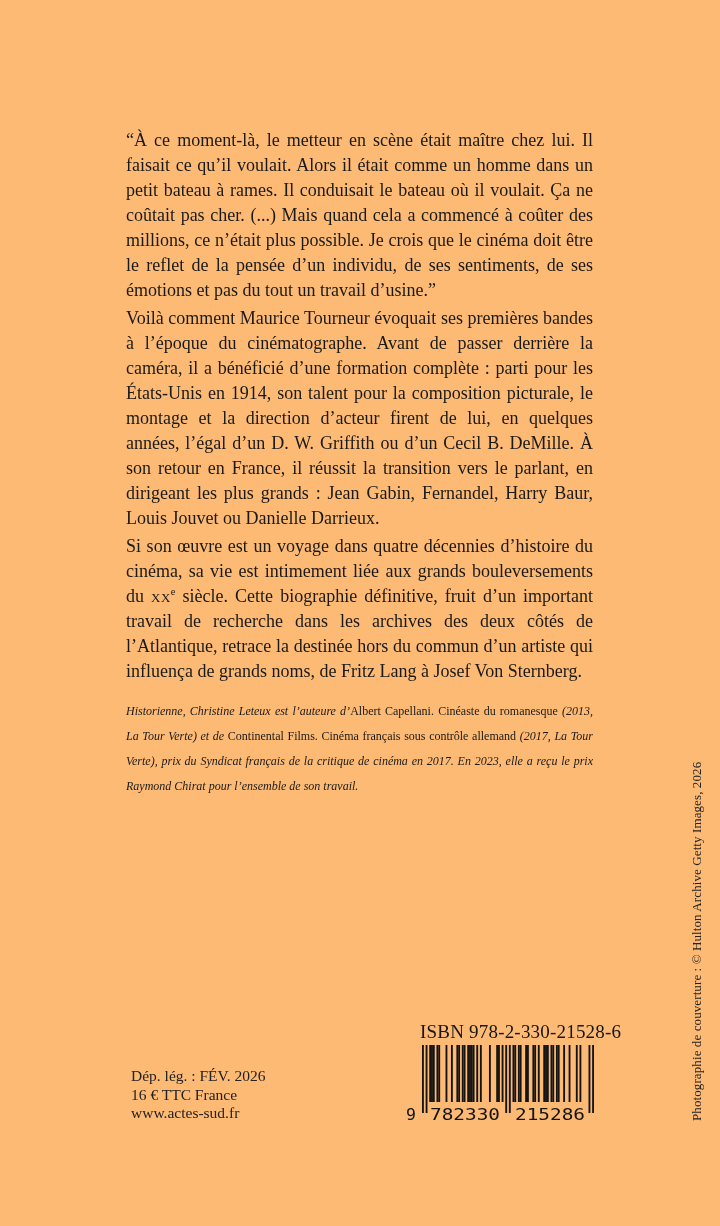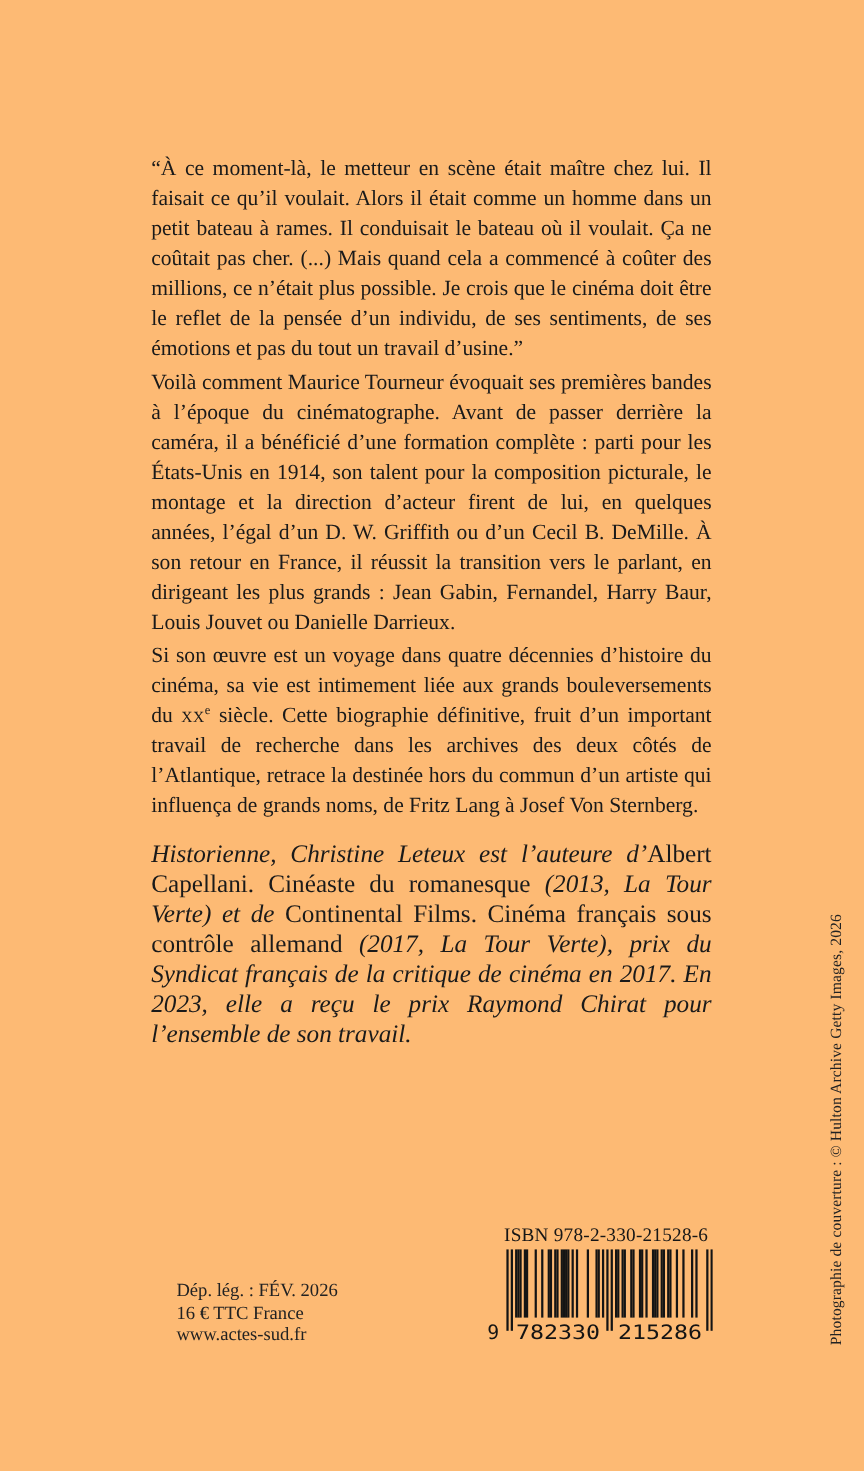--- a/index.html
+++ b/index.html
@@ -16,38 +16,38 @@
   .text-col{
     position:absolute;left:126px;top:128px;width:467px;
     font-size:18px;line-height:25px;
     text-align:justify;
     hyphens:none;
   }
   .text-col p{margin:0 0 3px 0;}
   .sc{font-variant:small-caps;letter-spacing:.4px;}
   .text-col sup{font-size:10.5px;line-height:0;vertical-align:super;}
   
-  .bio{margin-top:15px !important;font-size:21px;font-style:italic;}
+  .bio{margin-top:15px !important;font-size:12px;font-style:italic;}
   .bio .rm{font-style:normal;}
   
   .logo{
     position:absolute;left:131px;top:1029px;
     font-size:27px;font-style:italic;letter-spacing:1.2px;word-spacing:9px;
     white-space:nowrap;color:#161616;
   }
   .imprint{
     position:absolute;left:131px;top:1067px;
-    font-size:15.5px;line-height:18.6px;color:#222;margin-left:16px;
+    font-size:15.5px;line-height:18.6px;color:#222;
   }
   .imprint div{white-space:nowrap;}
   
   .isbn-block{position:absolute;left:402px;top:1021px;width:192px;}
   .isbn-label{
-    font-size:16px;letter-spacing:.2px;
-    margin:0 0 2px 18px;text-align:left;white-space:nowrap;color:#161616;
+    font-size:19px;letter-spacing:.2px;
+    margin:0 0 2px 18px;text-align:right;white-space:nowrap;color:#161616;
   }
   .isbn-block svg{display:block;}
   .isbn-block rect{fill:#141414;}
   .bc-digit{
     font-family:"DejaVu Sans Mono","Liberation Mono",monospace;
     font-size:16.5px;fill:#141414;
   }
   
   .credit{
     position:absolute;left:689px;top:1121px;

